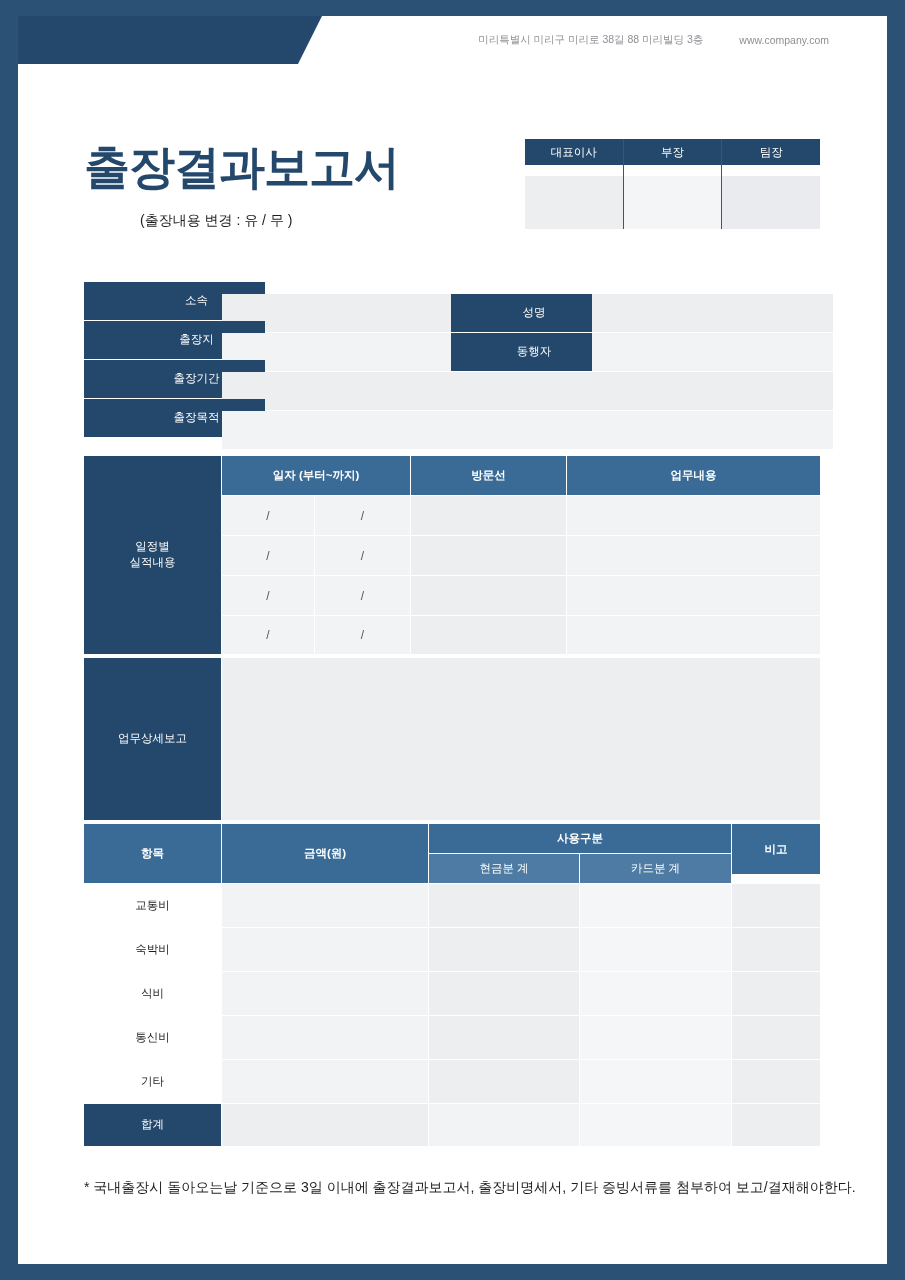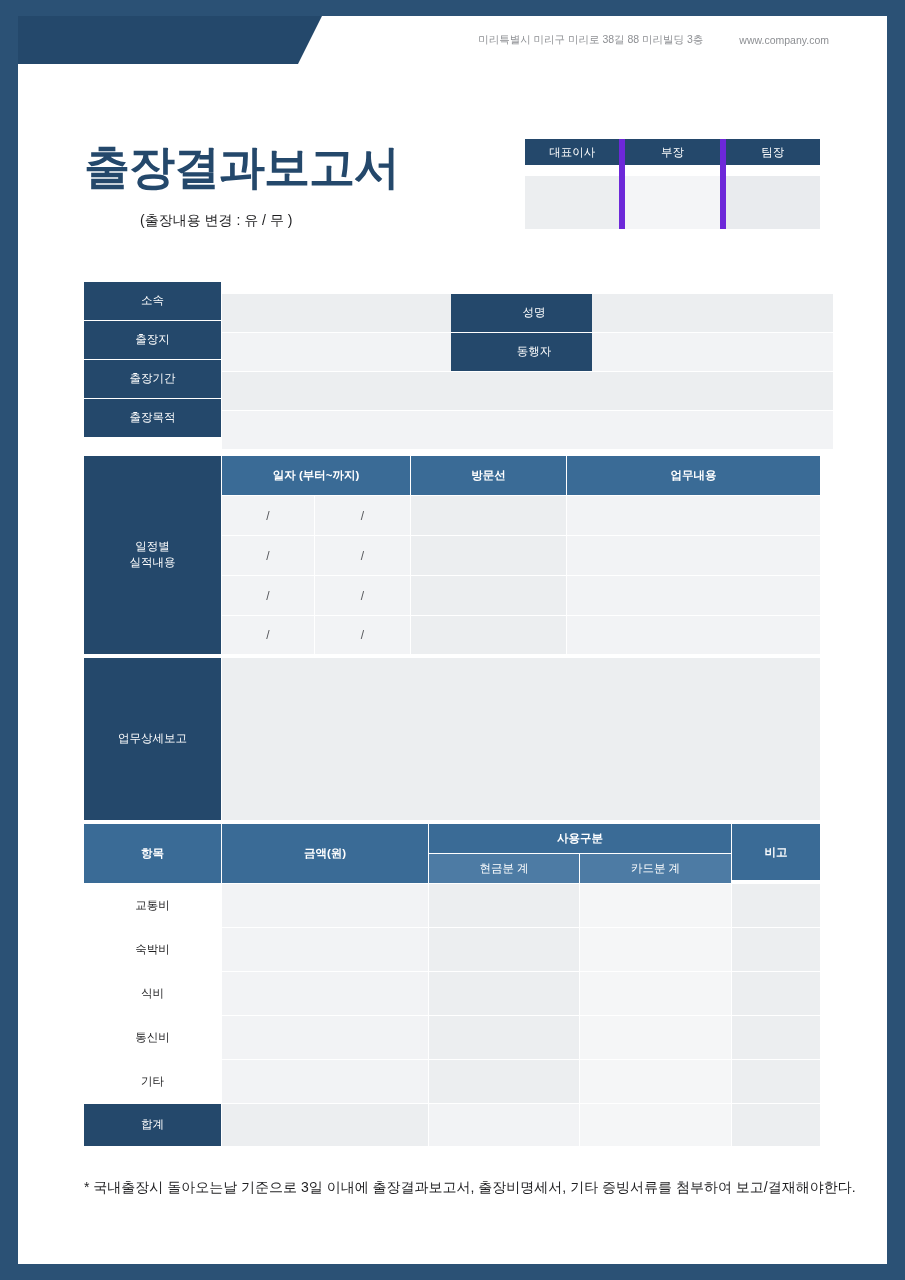--- a/index.html
+++ b/index.html
@@ -105,21 +105,21 @@
     width: 295px;
     display: flex;
   }
   .appr-col {
     flex: 1;
     display: flex;
     flex-direction: column;
     gap: 10px;
   }
   .appr-col + .appr-col {
-    border-left: 6px solid #6d28d9;
+    border-left: 1px solid #6d28d9;
   }
   .appr-head {
     height: 26px;
     background: #24486b;
     color: #ffffff;
     font-size: 11.5px;
     display: flex;
     align-items: center;
     justify-content: center;
   }
@@ -178,21 +178,21 @@
   .slash {
     color: #55565a;
     font-size: 12px;
     display: flex;
     align-items: center;
     justify-content: center;
   }
   
   #sec-basic { left: 66px; top: 266px; width: 736px; height: 156px; }
   .b-row { position: absolute; left: 0; width: 736px; height: 38px; }
-  .b-label { position: absolute; left: 0; top: 0; width: 137px; height: 38px; }
+  .b-label { position: absolute; left: 0; top: 0; width: 137px; height: 38px; padding-left: 44px; }
   .b-val   { position: absolute; left: 138px; top: 12px; height: 38px; padding-left: 13px; }
   
   #sec-sched { left: 66px; top: 440px; width: 736px; height: 198px; }
   
   #sec-detail { left: 66px; top: 642px; width: 736px; height: 162px; }
   
   #sec-exp { left: 66px; top: 808px; width: 736px; height: 335px; }
   .footnote {
     position: absolute;
     left: 66px;
@@ -299,21 +299,21 @@
     <div class="cell-gray" style="position:absolute;left:138px;top:0;width:598px;height:162px;"></div>
   </div>
 
   <div class="blk" id="sec-exp">
 
     <div class="hd-blue" style="position:absolute;left:0;top:0;width:137px;height:59px;">항목</div>
     <div class="hd-blue" style="position:absolute;left:138px;top:0;width:206px;height:59px;">금액(원)</div>
     <div class="hd-blue" style="position:absolute;left:345px;top:0;width:302px;height:29px;">사용구분</div>
     <div class="hd-blue2" style="position:absolute;left:345px;top:30px;width:150px;height:29px;">현금분 계</div>
     <div class="hd-blue2" style="position:absolute;left:496px;top:30px;width:151px;height:29px;">카드분 계</div>
-    <div class="hd-blue" style="position:absolute;left:648px;top:0;width:88px;height:56px;">비고</div>
+    <div class="hd-blue" style="position:absolute;left:648px;top:0;width:88px;height:50px;">비고</div>
 
     <div style="position:absolute;left:0;top:60px;width:137px;height:43px;" class="lbl-plain">교통비</div>
     <div style="position:absolute;left:138px;top:60px;width:206px;height:43px;" class="cell-gray-lt"></div>
     <div style="position:absolute;left:345px;top:60px;width:150px;height:43px;" class="cell-gray"></div>
     <div style="position:absolute;left:496px;top:60px;width:151px;height:43px;" class="cell-gray-lt2"></div>
     <div style="position:absolute;left:648px;top:60px;width:88px;height:43px;" class="cell-gray"></div>
 
     <div style="position:absolute;left:0;top:104px;width:137px;height:43px;" class="lbl-plain">숙박비</div>
     <div style="position:absolute;left:138px;top:104px;width:206px;height:43px;" class="cell-gray-lt"></div>
     <div style="position:absolute;left:345px;top:104px;width:150px;height:43px;" class="cell-gray"></div>

